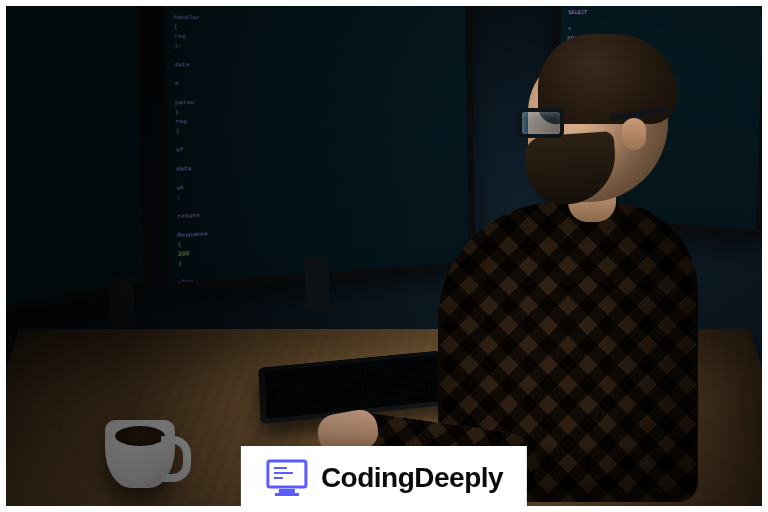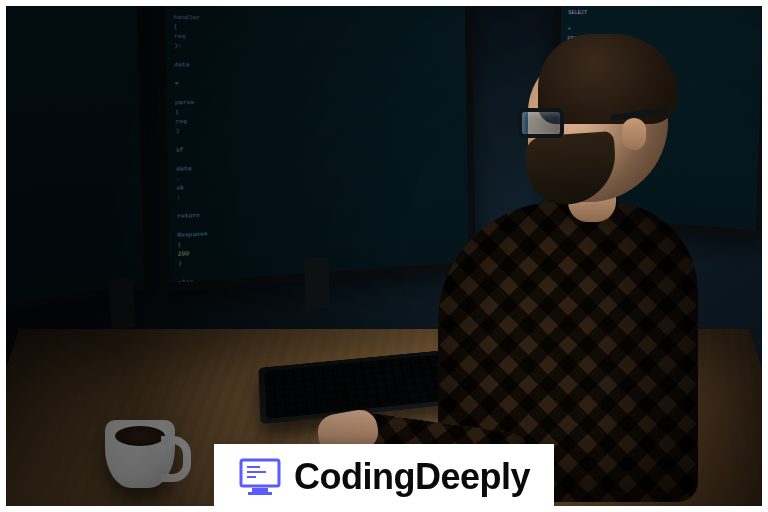--- a/index.html
+++ b/index.html
@@ -213,21 +213,21 @@
       bottom:0;
       background:#fff;
       padding:12px 24px 14px 24px;
       display:flex; align-items:center; gap:12px;
       box-shadow: 0 -2px 8px rgba(0,0,0,.15);
     }
     .logo-mark svg{ display:block; }
     .logo-text{
       font-family: Arial Black, Arial, sans-serif;
       font-weight:900;
-      font-size:36px;
+      font-size:28px;
       letter-spacing:-0.5px;
       color:#0b0b0b;
     }
     
     .vignette{ position:absolute; inset:0;
       background: radial-gradient(circle at 78% 50%, rgba(0,0,0,0) 0%, rgba(0,0,0,0) 30%, rgba(0,0,0,.55) 75%);
       pointer-events:none;
     }
   </style>
 </head>

